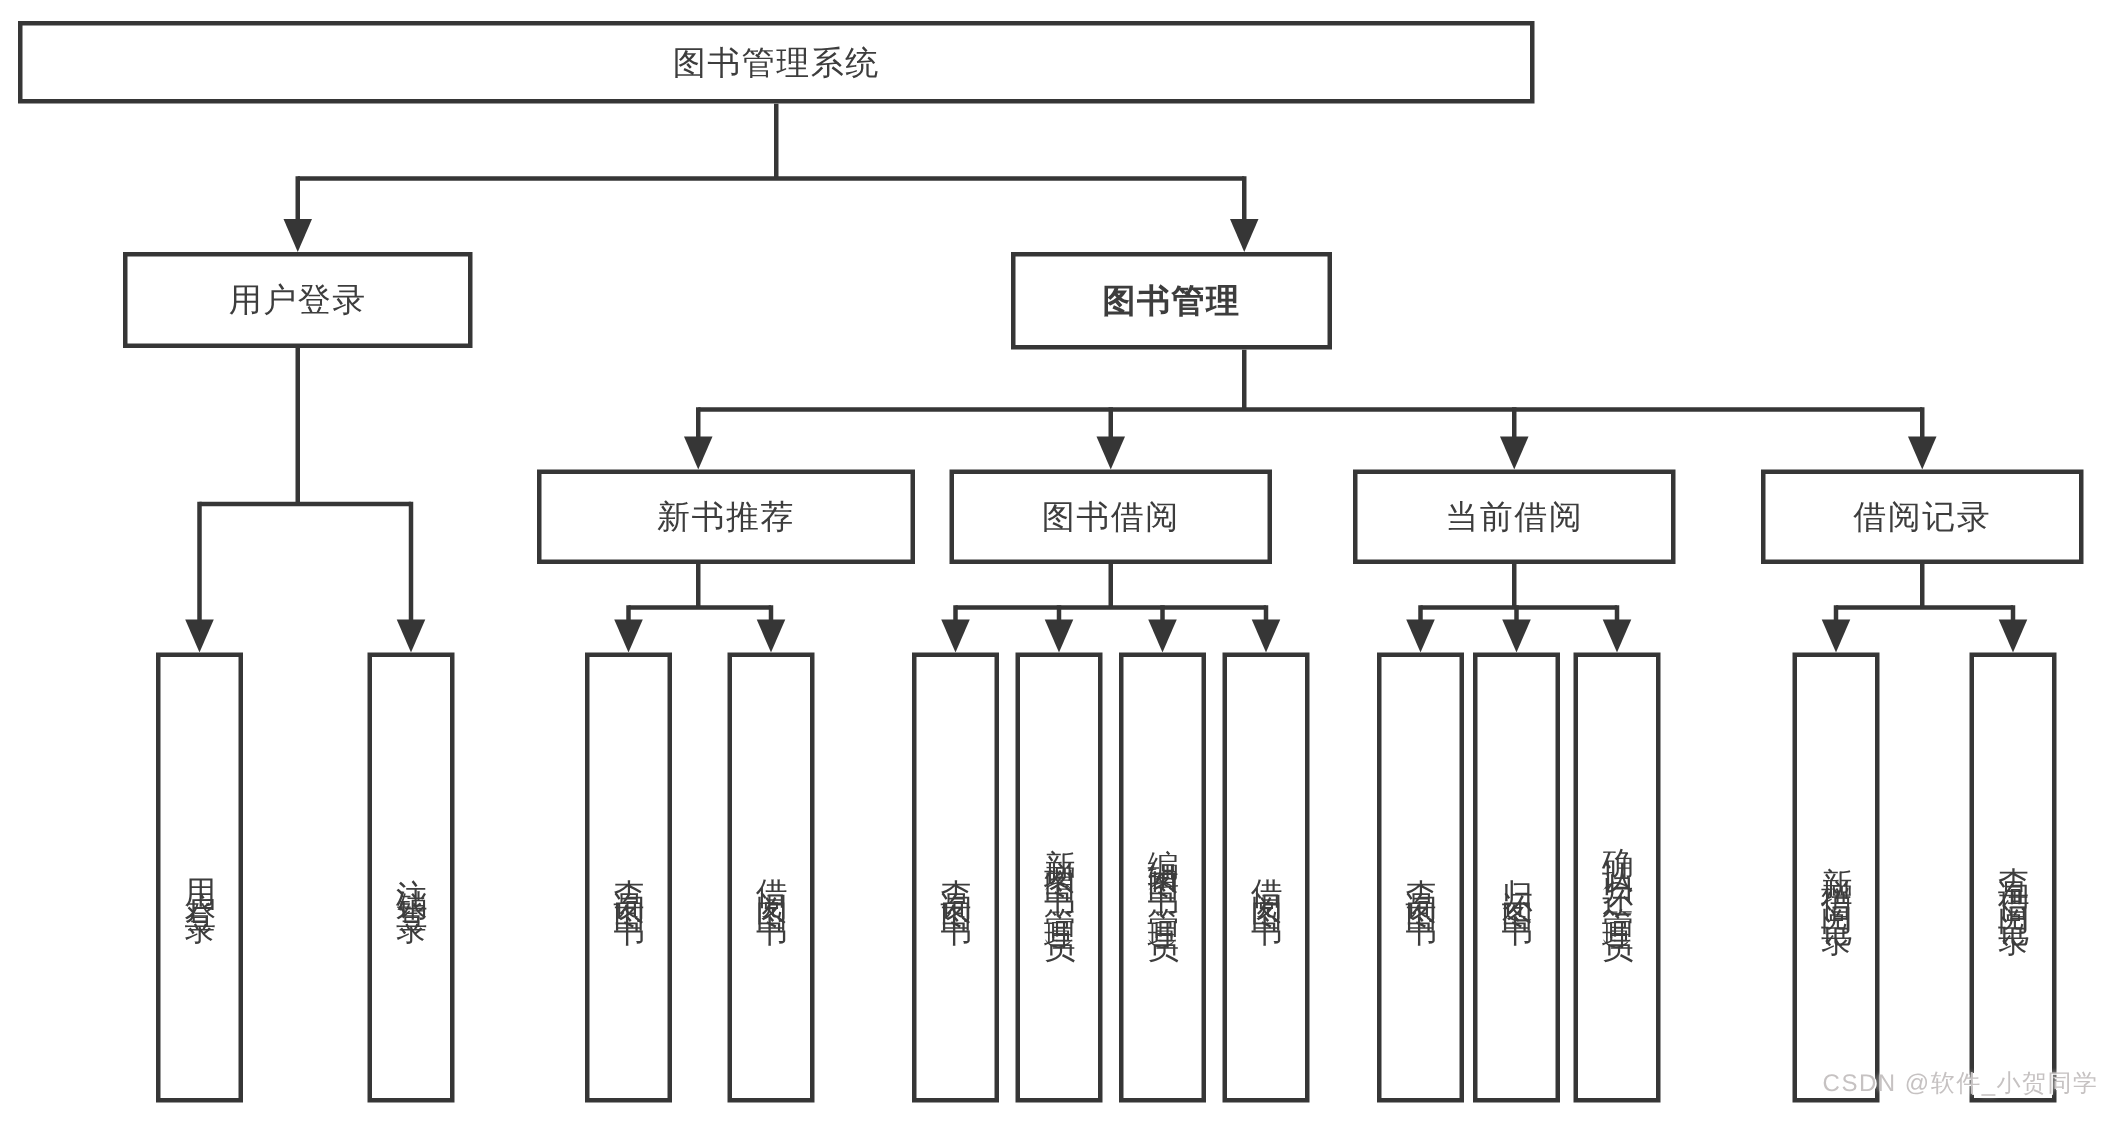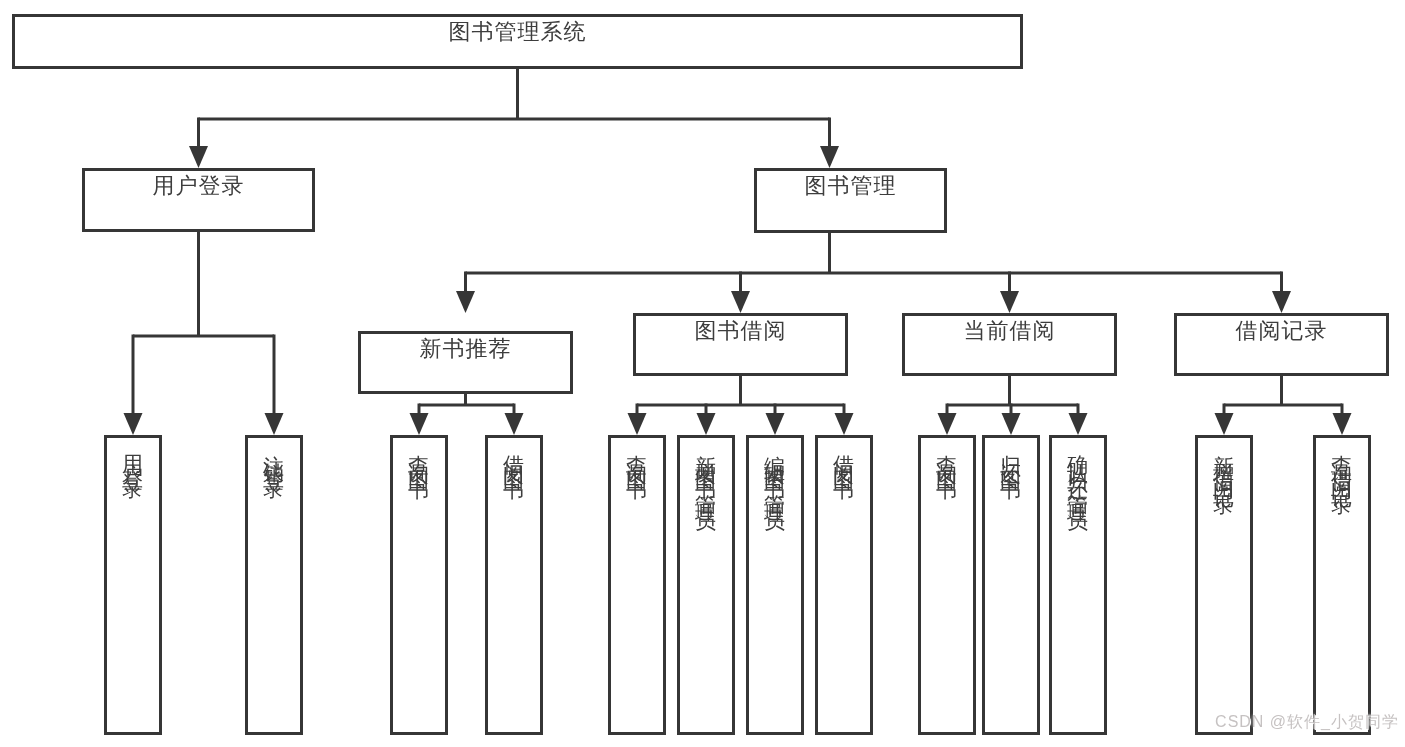--- a/index.html
+++ b/index.html
@@ -15,21 +15,21 @@
     position: absolute;
     left: 0; top: 0;
     width: 1405px; height: 747px;
   }
   .node {
     position: absolute;
     box-sizing: border-box;
     border: 3px solid #363636;
     background: #ffffff;
     display: flex;
-    align-items: flex-start;
+    align-items: center;
     justify-content: center;
     color: #3d3d3d;
   }
   .node.h .label {
     font-size: 22px;
     letter-spacing: 1px;
     white-space: nowrap;
   }
   .node.v .label {
     writing-mode: vertical-rl;
@@ -125,25 +125,25 @@
     </g>
   </svg>
 
   <div class="node h" style="left:12px; top:14px; width:1011px; height:55px;">
     <span class="label">图书管理系统</span>
   </div>
 
   <div class="node h" style="left:82px; top:168px; width:233px; height:64px;">
     <span class="label">用户登录</span>
   </div>
-  <div class="node h" style="left:754px; top:168px; width:193px; height:65px;">
+  <div class="node h" style="left:674px; top:168px; width:214px; height:65px;font-weight:bold;">
     <span class="label">图书管理</span>
   </div>
 
-  <div class="node h" style="left:358px; top:331px; width:215px; height:63px;">
+  <div class="node h" style="left:358px; top:313px; width:252px; height:63px;">
     <span class="label">新书推荐</span>
   </div>
   <div class="node h" style="left:902px; top:313px; width:215px; height:63px;">
     <span class="label">当前借阅</span>
   </div>
   <div class="node h" style="left:633px; top:313px; width:215px; height:63px;">
     <span class="label">图书借阅</span>
   </div>
   <div class="node h" style="left:1174px; top:313px; width:215px; height:63px;">
     <span class="label">借阅记录</span>

